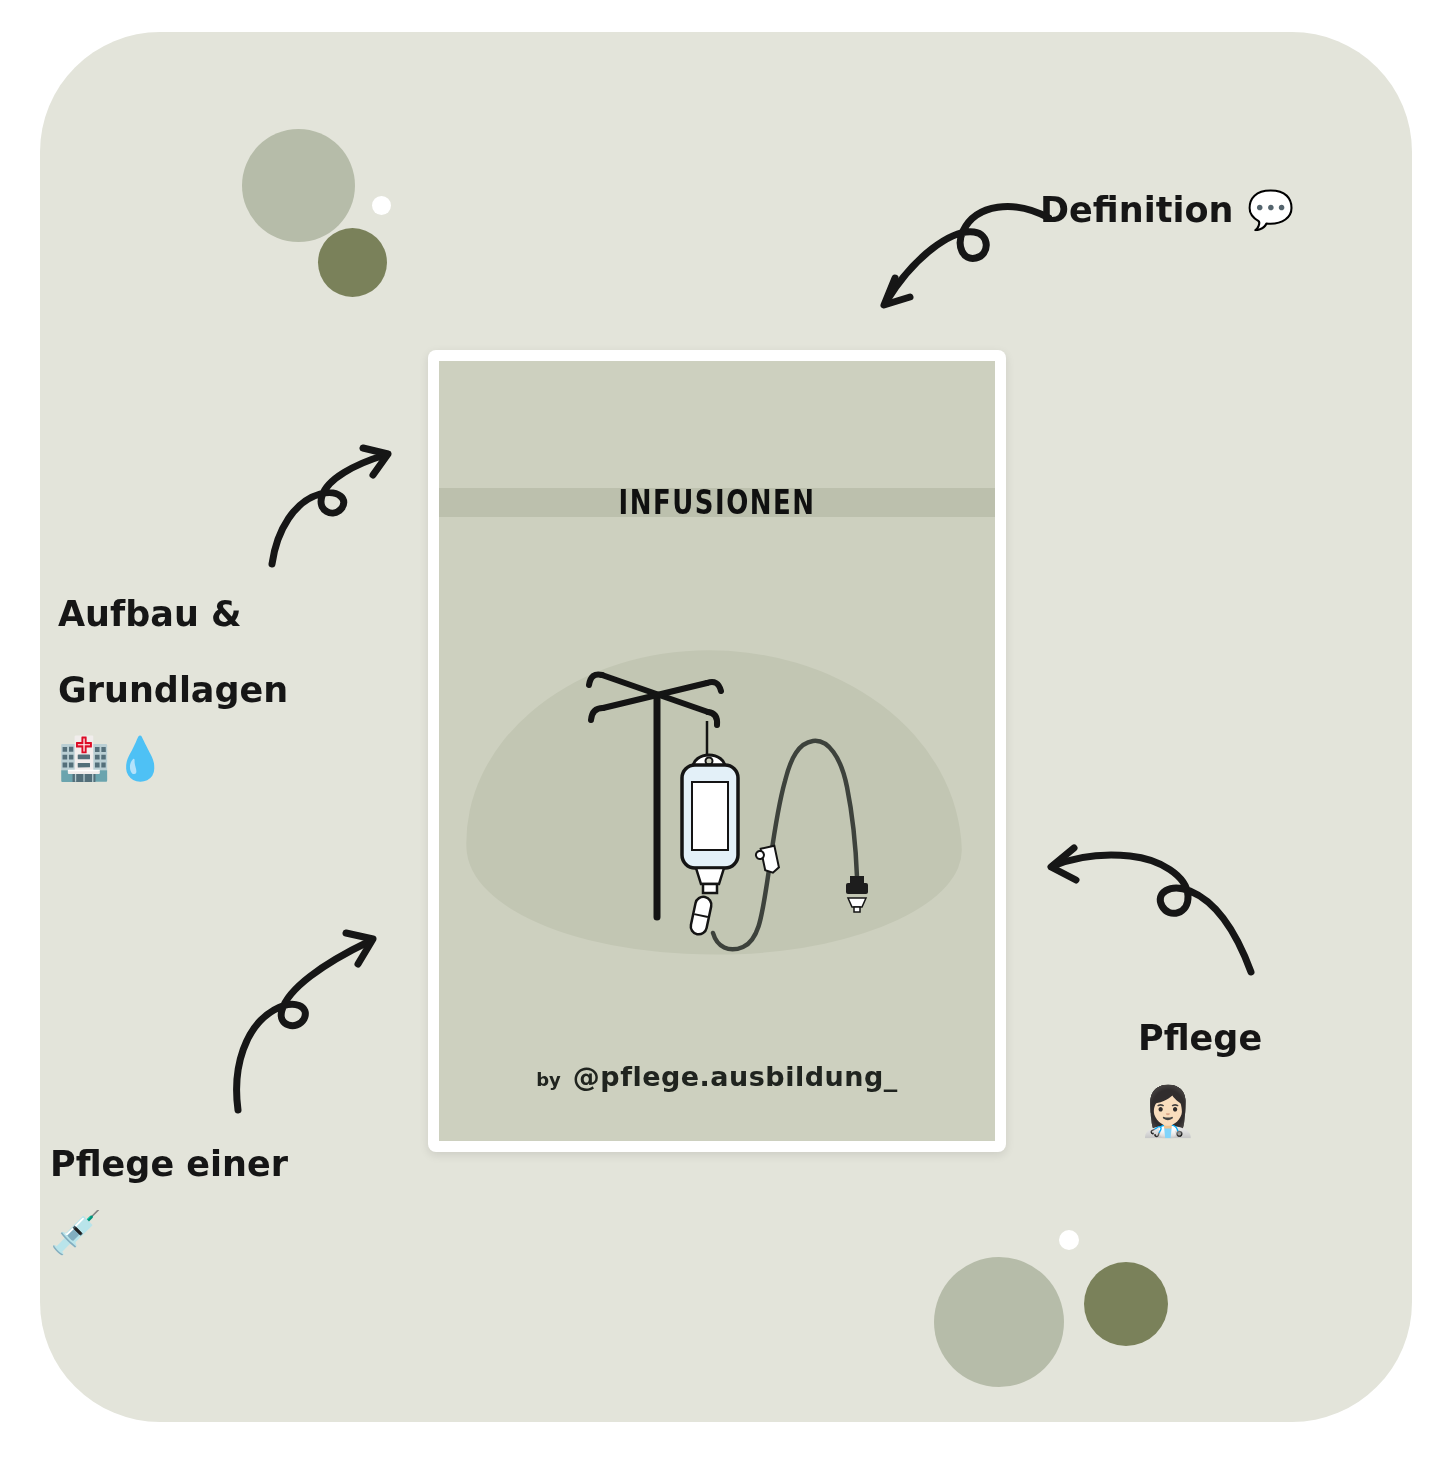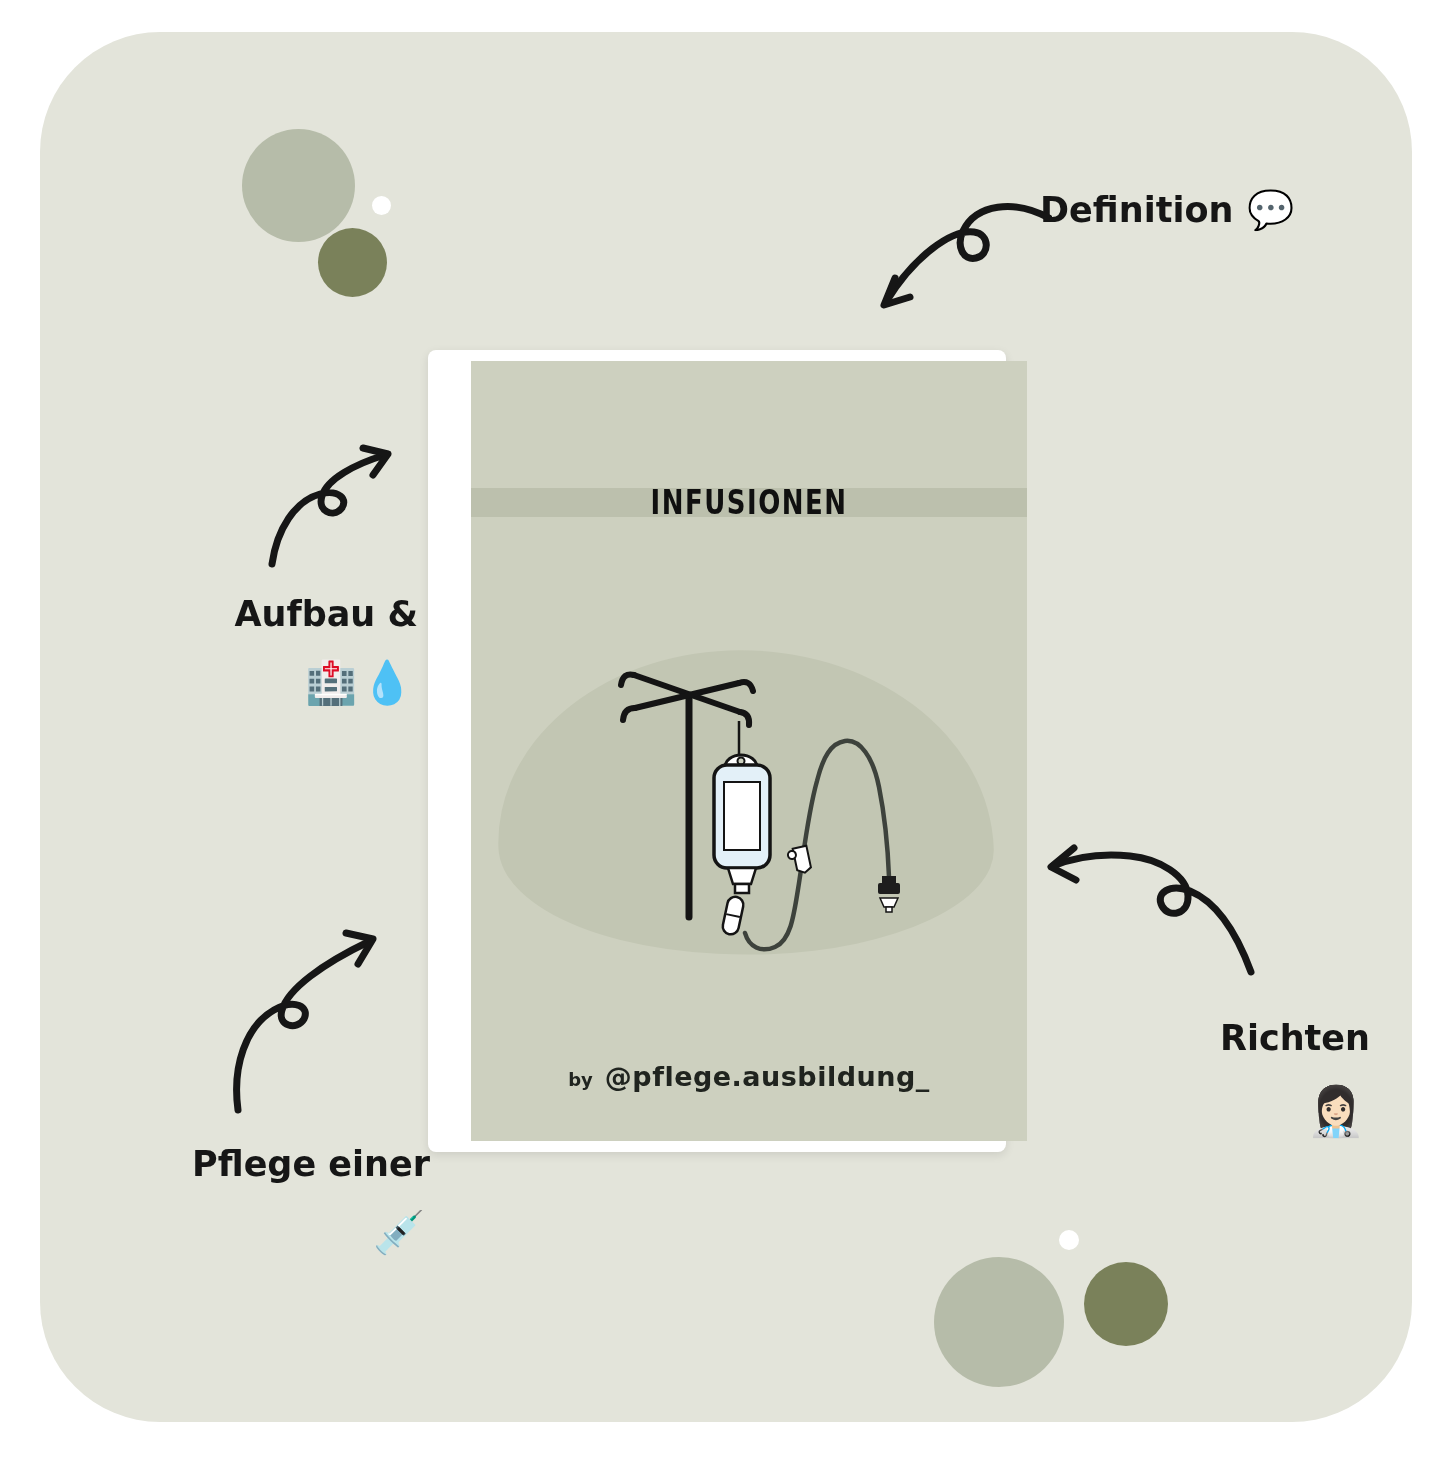--- a/index.html
+++ b/index.html
@@ -11,32 +11,32 @@
   body{background:#ffffff;font-family:"DejaVu Sans","Liberation Sans",sans-serif;color:var(--ink);}
   .canvas{position:relative;width:1445px;height:1459px;background:#ffffff;overflow:hidden;}
   .panel{position:absolute;left:40px;top:32px;width:1372px;height:1390px;background:var(--panel);border-radius:120px;}
   .circle{position:absolute;border-radius:50%;}
   .c-light{background:var(--circle-light);}
   .c-olive{background:var(--circle-olive);}
   .c-white{background:var(--white);}
 
   .card-frame{position:absolute;left:428px;top:350px;width:578px;height:802px;background:#ffffff;border-radius:8px;
     box-shadow:0 3px 10px rgba(0,0,0,0.10);padding:11px;box-sizing:border-box;}
-  .card-inner{position:relative;width:100%;height:100%;background:var(--card-bg);overflow:hidden;margin-left:32px;}
+  .card-inner{position:relative;width:100%;height:100%;background:var(--card-bg);overflow:hidden;}
   .card-band{position:absolute;left:0;right:0;top:127px;height:29px;background:var(--band);}
   .card-title{position:absolute;left:0;right:0;top:114px;height:54px;display:flex;align-items:center;justify-content:center;}
   .card-title span{display:inline-block;font-weight:800;font-size:26px;letter-spacing:1.5px;transform:scaleY(1.3);color:#101010;}
   .blob{position:absolute;left:26px;top:289px;width:495px;height:305px;background:var(--blob);
     border-radius:48% 52% 46% 54% / 62% 68% 32% 38%;transform:rotate(-2deg);}
   .iv-illustration{position:absolute;left:106px;top:294px;width:370px;height:300px;}
   .byline{position:absolute;left:0;right:0;top:700px;text-align:center;color:#20241f;}
   .byline .by{font-size:18px;font-weight:600;margin-right:12px;text-align:right;}
   .byline .handle{font-size:27px;font-weight:600;letter-spacing:0.5px;}
 
-  .hand-label{position:absolute;text-align:right;color:var(--ink);}
+  .hand-label{position:absolute;text-align:left;color:var(--ink);}
   .hand-label .line{font-size:35px;font-weight:700;line-height:76px;white-space:nowrap;}
   .emoji-row{font-size:42px;line-height:62px;letter-spacing:4px;}
   .label-definition{left:1040px;top:172px;width:360px;text-align:left;}
   .label-definition .line{display:inline;vertical-align:middle;}
   .label-definition .emoji-inline{font-size:38px;vertical-align:middle;margin-left:14px;}
   .label-aufbau{left:58px;top:576px;width:360px;}
   .label-richten{left:50px;top:1126px;width:380px;}
   .label-pflege{left:1138px;top:1000px;width:232px;}
   .label-pflege .emoji-row{font-size:48px;line-height:70px;}
 
@@ -126,20 +126,21 @@
   </div>
   <div class="arrow arrow-definition">
     <svg viewBox="0 0 190 132">
       <path d="M187,22 C152,3 114,8 101,35 C94,50 101,65 114,62 C128,59 128,38 112,36 C90,33 52,60 24,106"></path>
       <path d="M33,82 L22,109 L48,101"></path>
     </svg>
   </div>
 
   <div class="hand-label label-aufbau">
     <div class="line">Aufbau &amp;</div>
+    <div class="line">Grundlagen</div>
     <div class="emoji-row">🏥💧</div>
   </div>
   <div class="arrow arrow-aufbau">
     <svg viewBox="0 0 140 126">
       <path d="M10,120 C15,85 33,57 58,50 C77,45 87,56 79,65 C71,74 55,67 60,52 C65,35 93,20 123,11"></path>
       <path d="M101,4 L126,10 L111,31"></path>
     </svg>
   </div>
 
   <div class="hand-label label-richten">
@@ -147,21 +148,21 @@
     <div class="emoji-row">💉</div>
   </div>
   <div class="arrow arrow-richten">
     <svg viewBox="0 0 170 188">
       <path d="M16,184 C10,140 24,100 52,84 C73,72 88,81 82,93 C75,105 55,100 60,84 C66,63 100,38 148,15"></path>
       <path d="M124,7 L151,13 L136,38"></path>
     </svg>
   </div>
 
   <div class="hand-label label-pflege">
-    <div class="line">Richten</div>
+    <div class="line">Pflege</div>
     <div class="emoji-row">👩🏻‍⚕️</div>
   </div>
   <div class="arrow arrow-pflege">
     <svg viewBox="0 0 218 142">
       <path d="M213,136 C199,98 179,66 152,55 C132,47 117,57 124,70 C131,83 151,78 150,60 C149,40 122,23 92,20 C62,17 37,21 15,30"></path>
       <path d="M36,12 L13,31 L38,44"></path>
     </svg>
   </div>
 </div>
 

